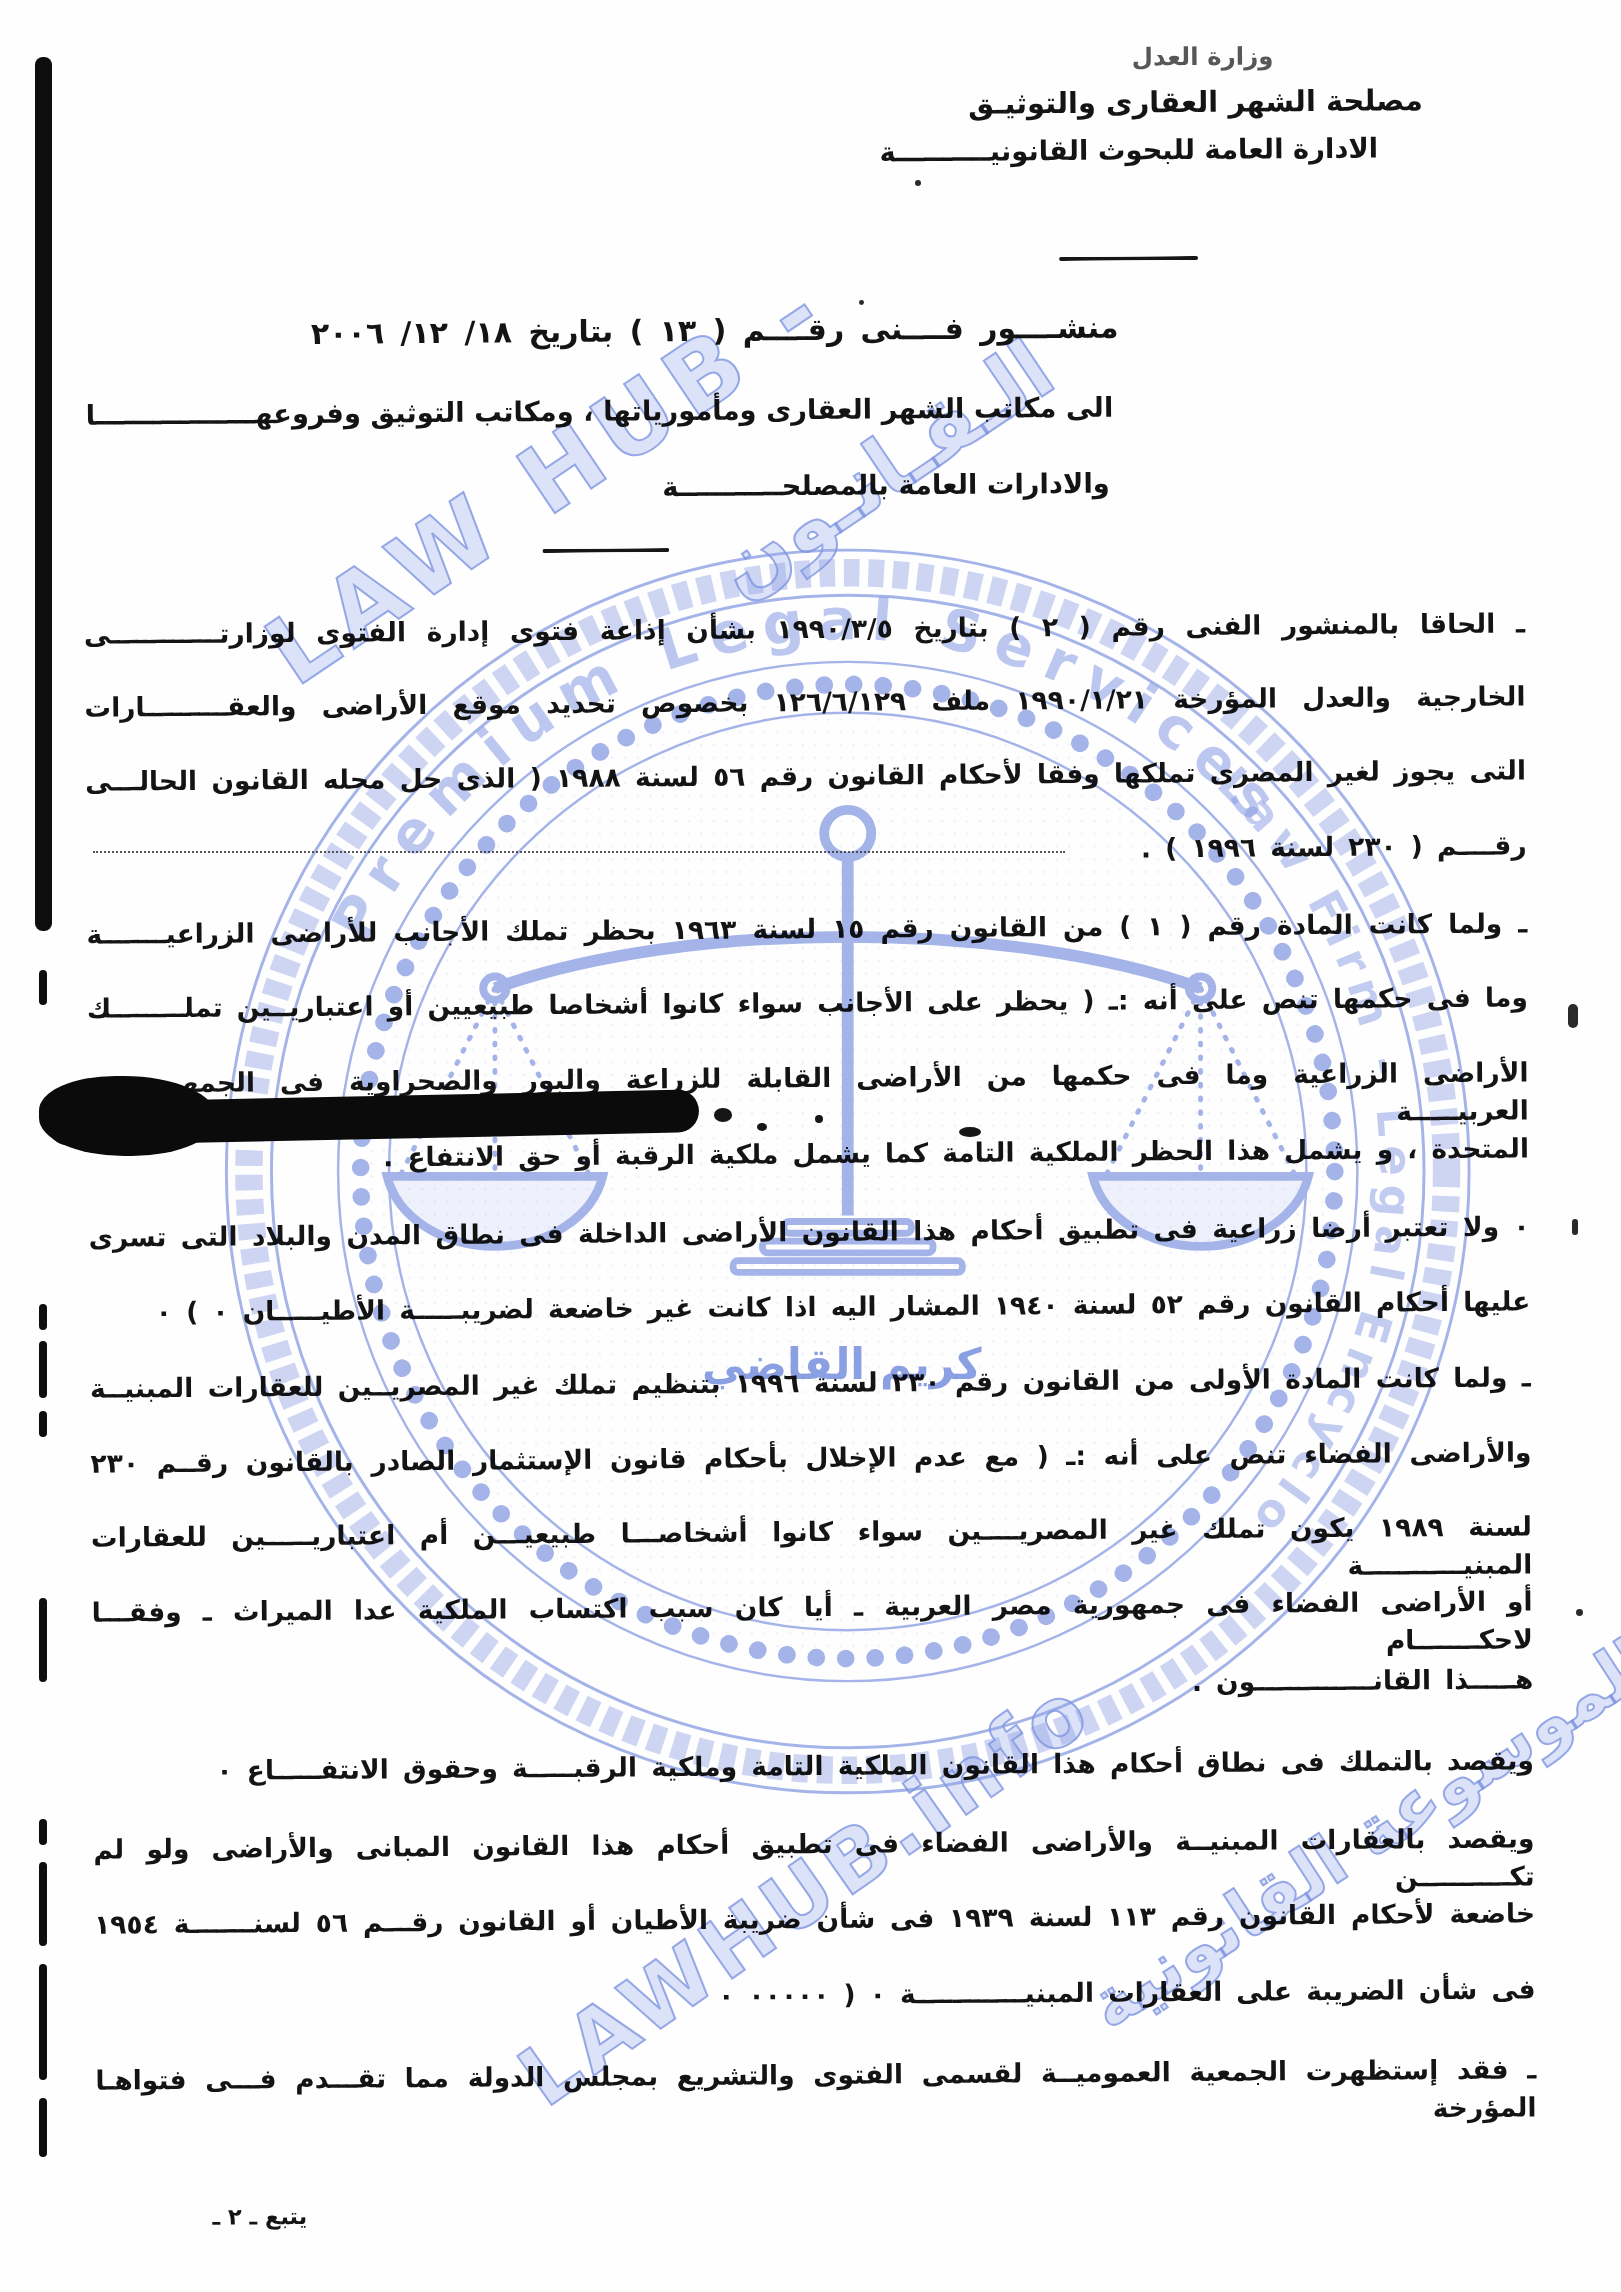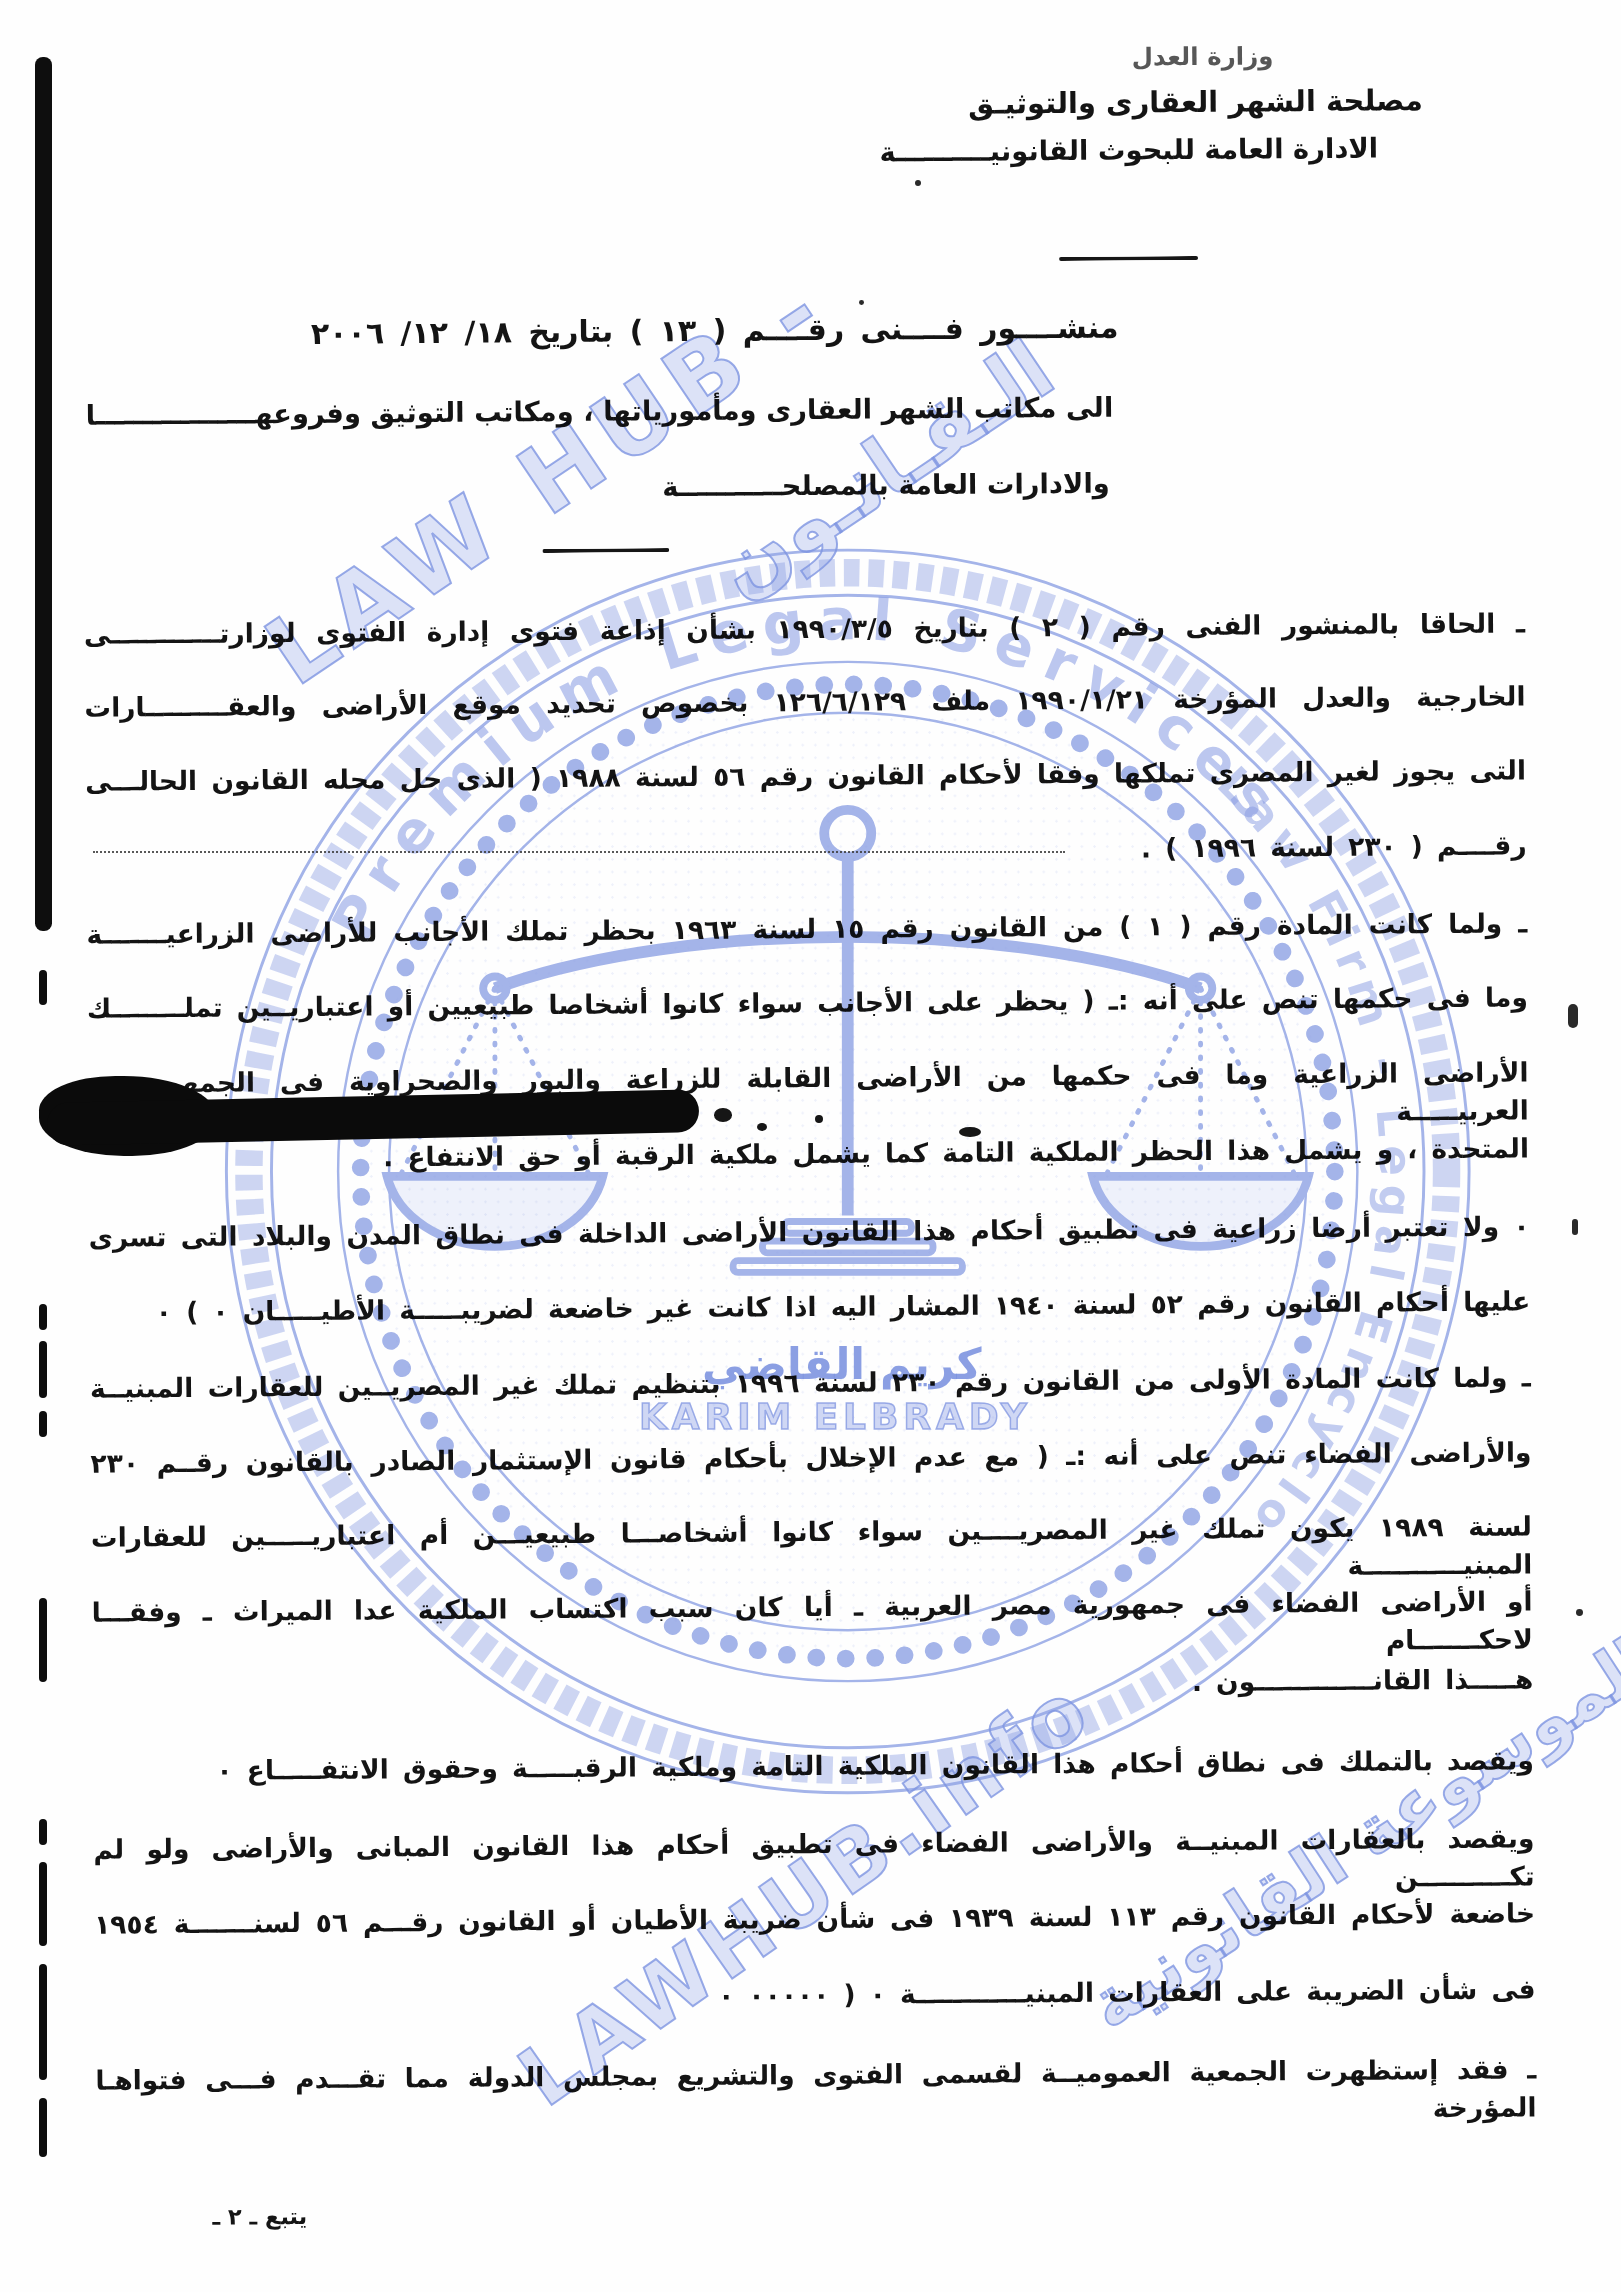--- a/index.html
+++ b/index.html
@@ -127,21 +127,20 @@
       </text>
       <text font-size="46" font-weight="bold" letter-spacing="8" fill="rgba(135,155,228,0.5)" font-family="DejaVu Sans, sans-serif">
         <textPath href="#wmSide" startOffset="4%">Law Firm - Legal Encyclopedia</textPath>
       </text>
     </svg>
     <div class="wm-text wm-d1 outline">LAW HUB -</div>
     <div class="wm-text wm-d2 outline">الـقـانـون</div>
     <div class="wm-text wm-d3 outline">LAWHUB.info</div>
     <div class="wm-text wm-d4 outline">الموسوعة القانونية</div>
     <div class="wm-text wm-kar">كريم القاضي</div>
-    <div class="wm-text wm-ken">KARIM ELBRADY</div>
   </div>
 
   <div class="textlayer">
     <div class="hline h-ministry">وزارة العدل</div>
     <div class="hline h-authority">مصلحة الشهر العقارى والتوثيـق</div>
     <div class="hline h-department">الادارة العامة للبحوث القانونيــــــــــة</div>
     <div class="h-rule"></div>
 
     <div class="hline t-title">منشــــور فــــنى رقــــم ( ١٣ ) بتاريخ ١٨/ ١٢/ ٢٠٠٦</div>
     <div class="hline t-rcpt1">الى مكاتب الشهر العقارى ومأمورياتها ، ومكاتب التوثيق وفروعهـــــــــــــــــا</div>

